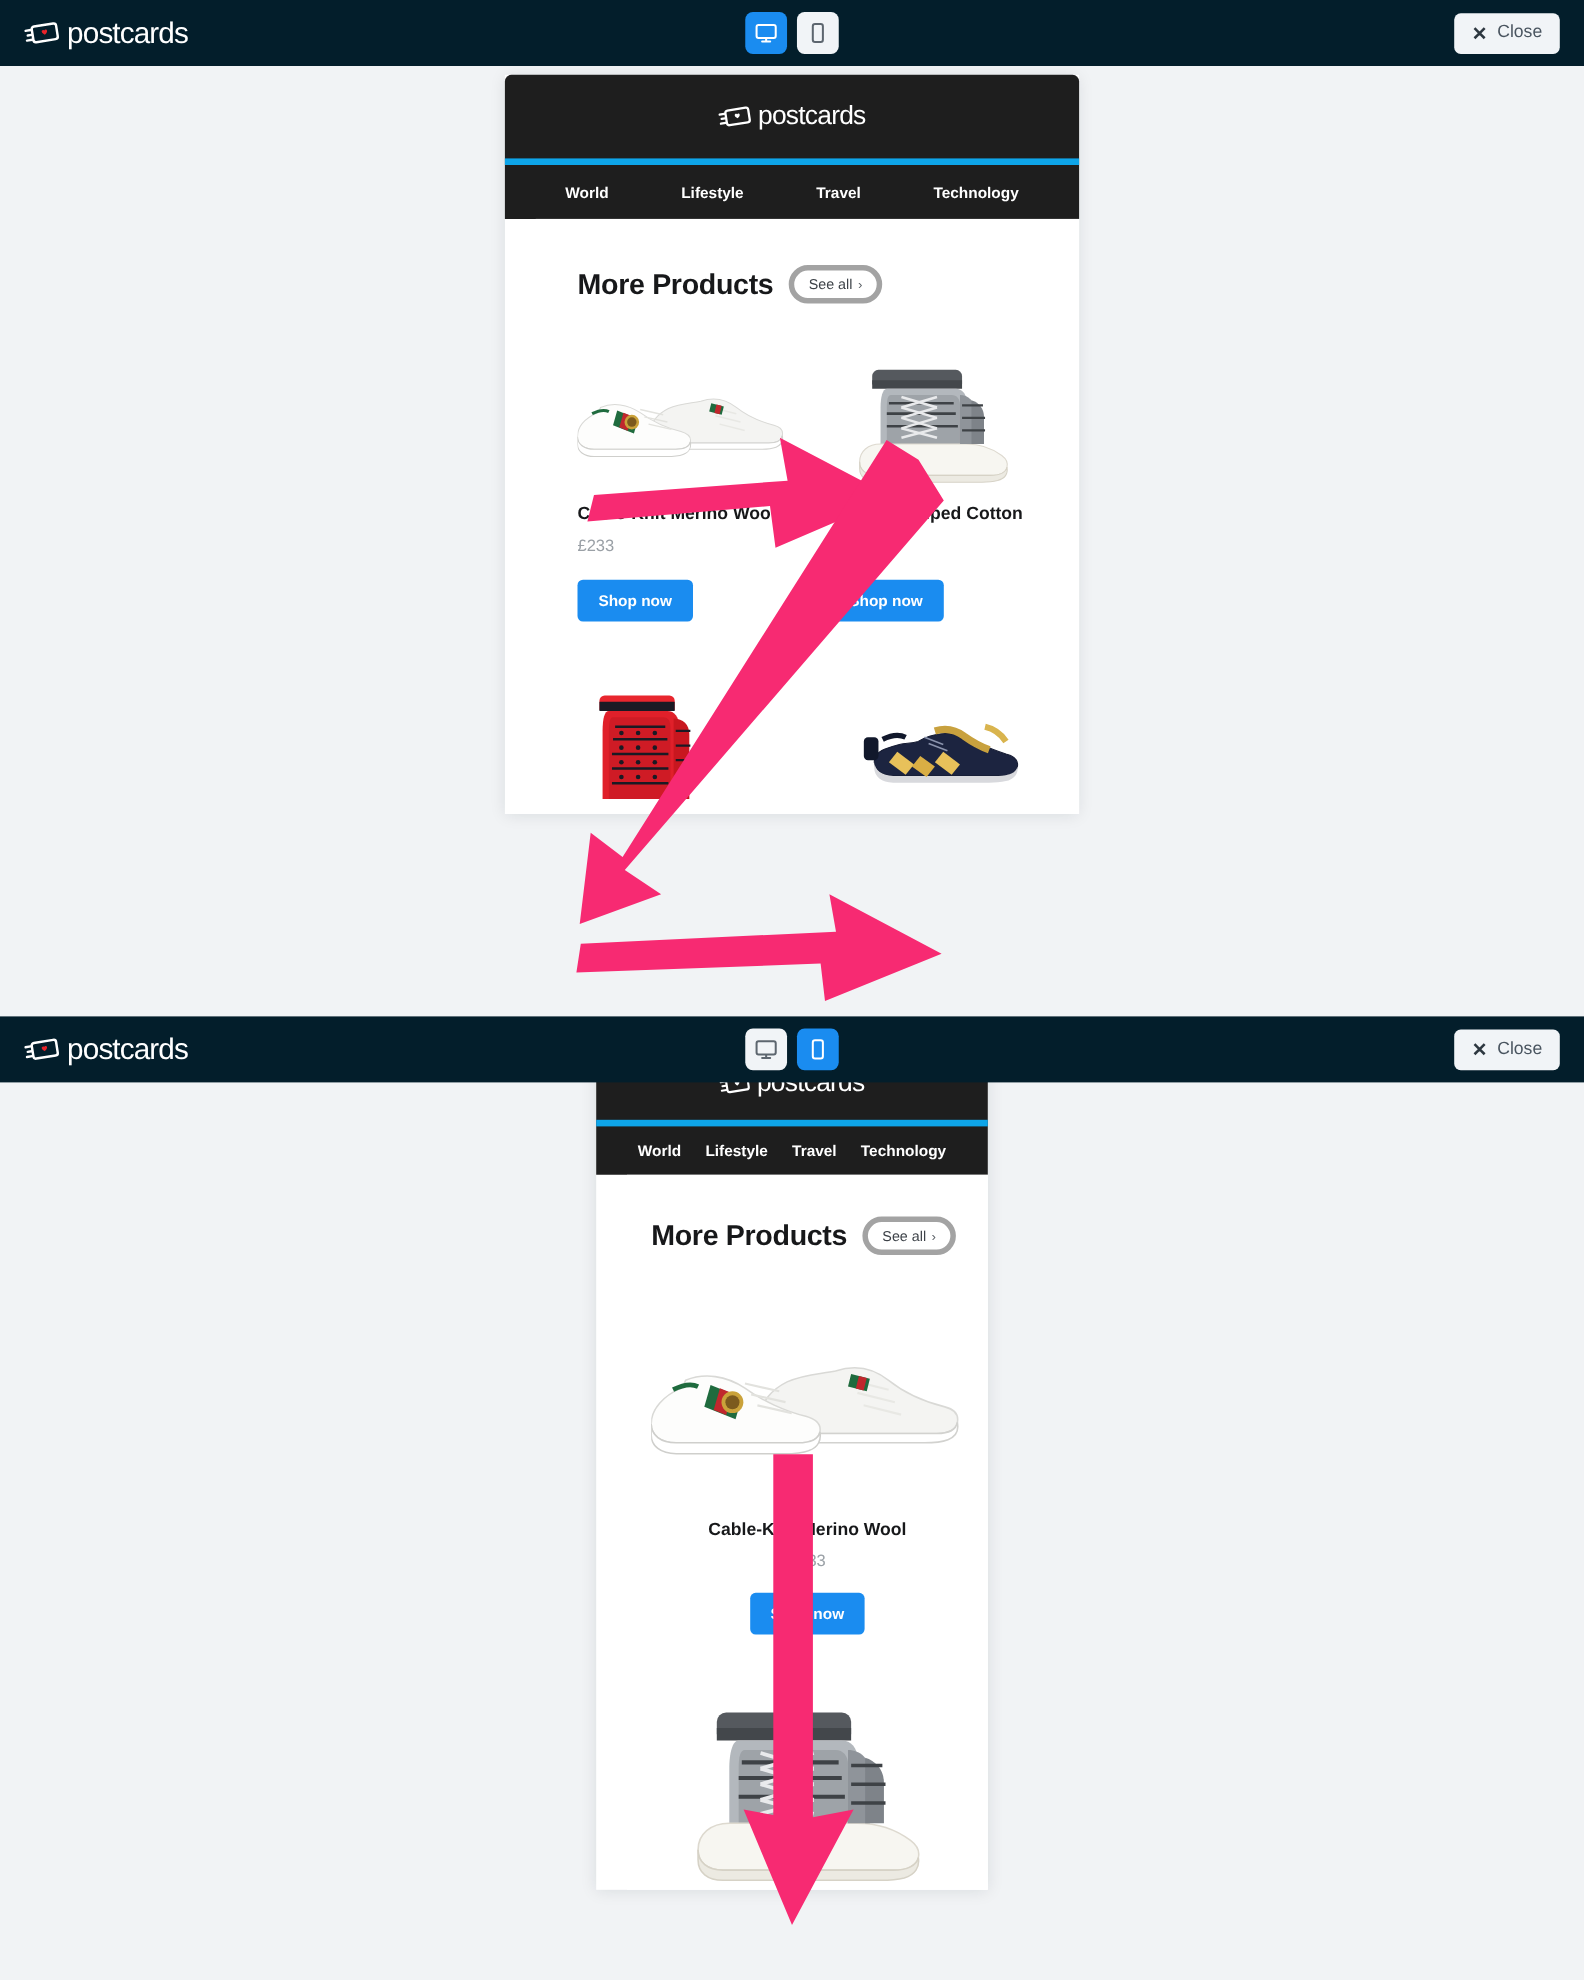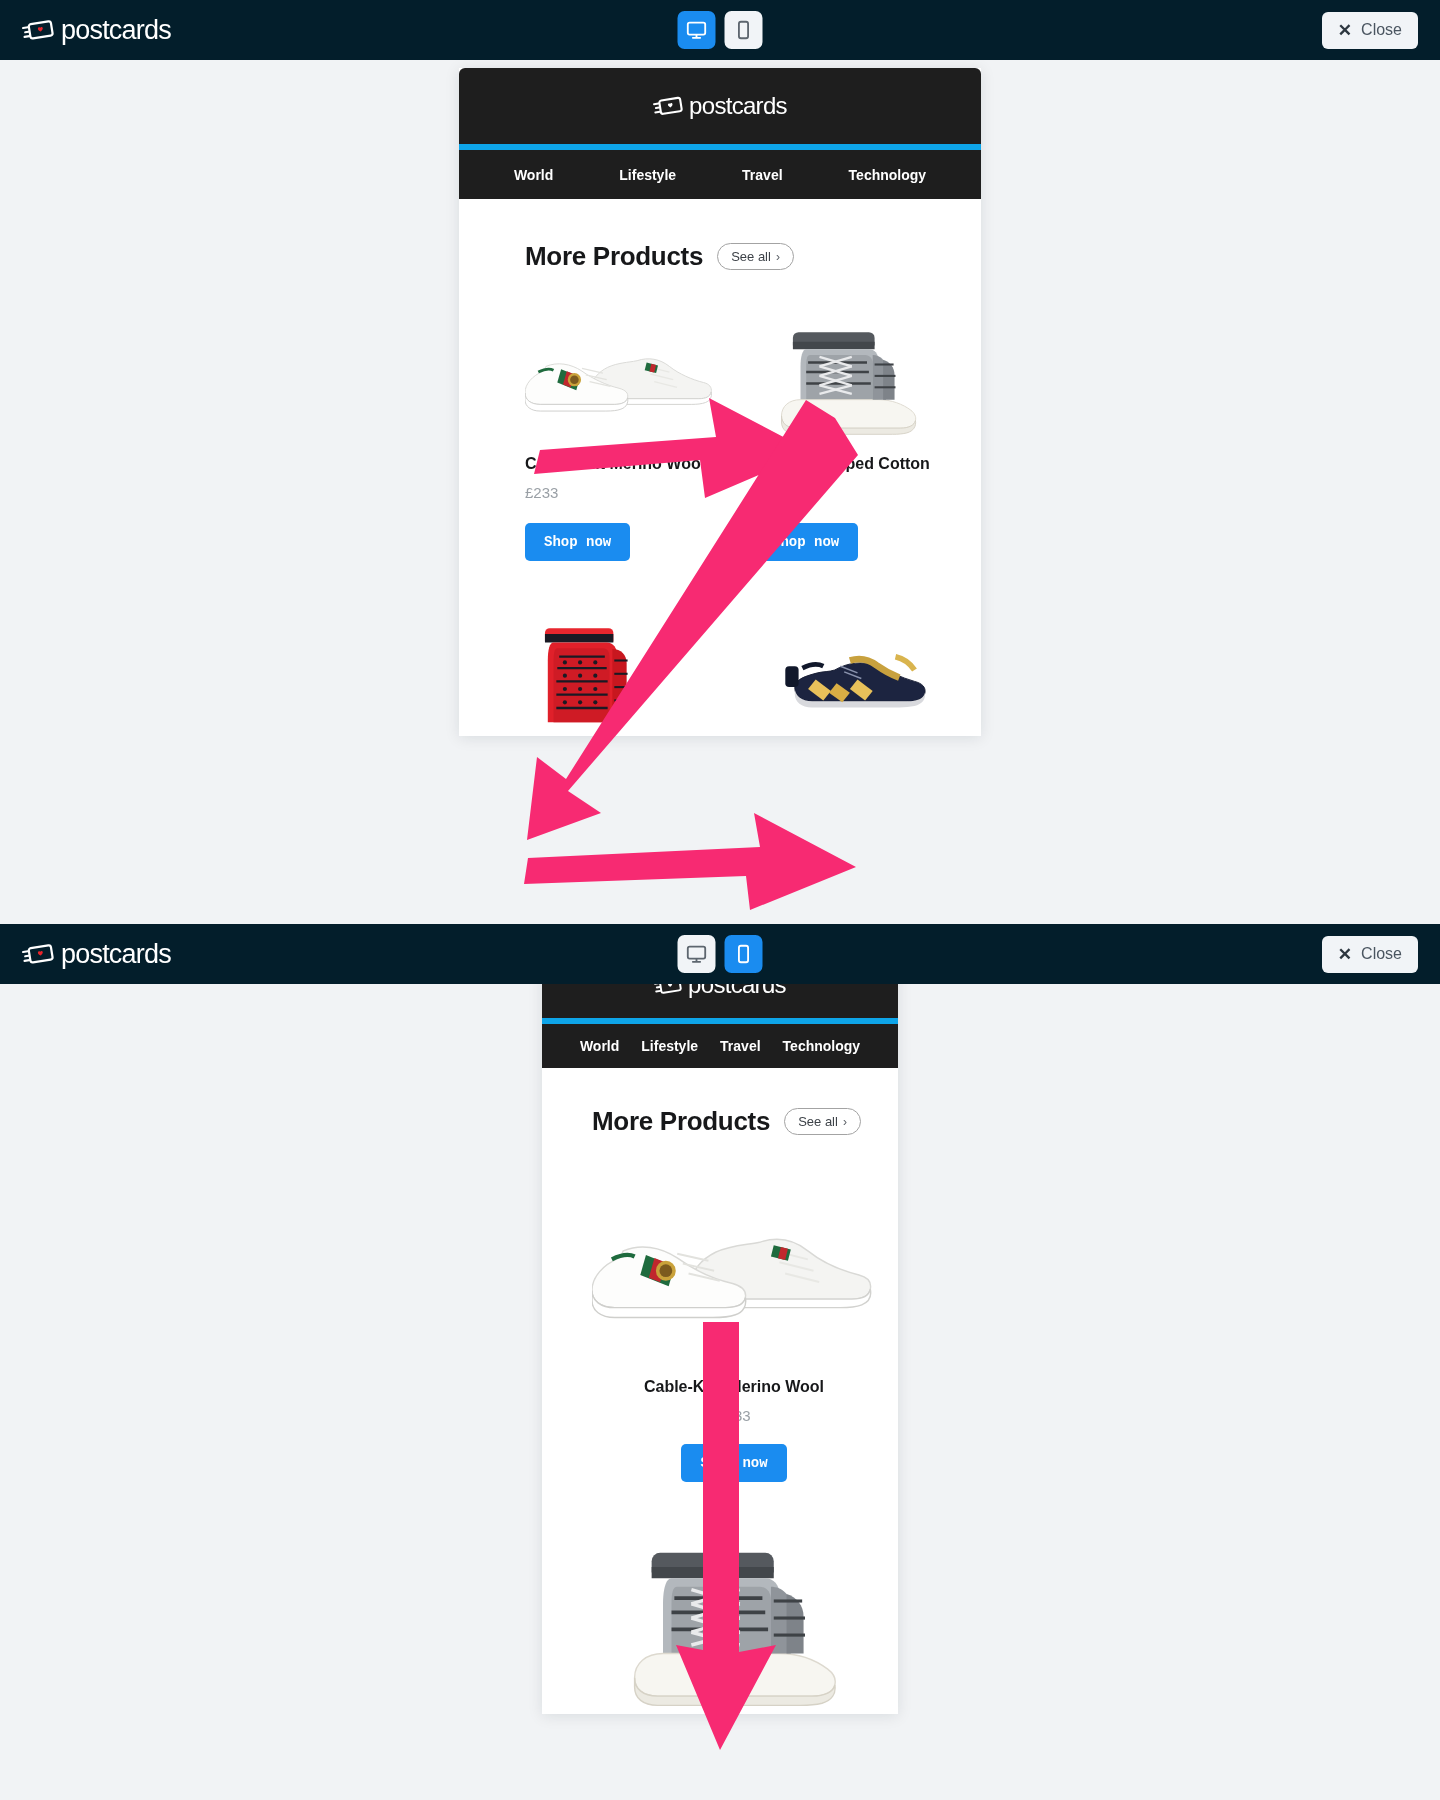--- a/index.html
+++ b/index.html
@@ -129,21 +129,21 @@
     align-items: center;
     gap: 14px;
   }
   .section-title {
     font-size: 26px;
     font-weight: 700;
     color: #17181a;
     letter-spacing: -0.3px;
   }
   .see-all {
-    border: 1px solid #a3a3a3;
+    border: 5px solid #a3a3a3;
     border-radius: 20px;
     background: #ffffff;
     color: #3d4248;
     font-size: 13px;
     font-family: "Liberation Sans", sans-serif;
     padding: 5px 13px;
     cursor: pointer;
     display: inline-flex;
     align-items: flex-end;
     gap: 5px;
@@ -161,21 +161,21 @@
   }
   .product-price {
     font-size: 15px;
     color: #9aa0a6;
   }
   .shop-btn {
     background: #1a8cf0;
     color: #ffffff;
     border: none;
     border-radius: 5px;
-    font-family: Liberation Mono, monospace;
+    font-family: Liberation Sans, sans-serif;
     font-size: 14px;
     font-weight: 700;
     padding: 11px 19px;
     cursor: pointer;
   }
 
   
   .desktop-frame { width: 522px; top: 68px; }
   .desktop-frame .email-brandrow { height: 76px; }
   .desktop-frame .email-nav { height: 55px; gap: 66px; }

